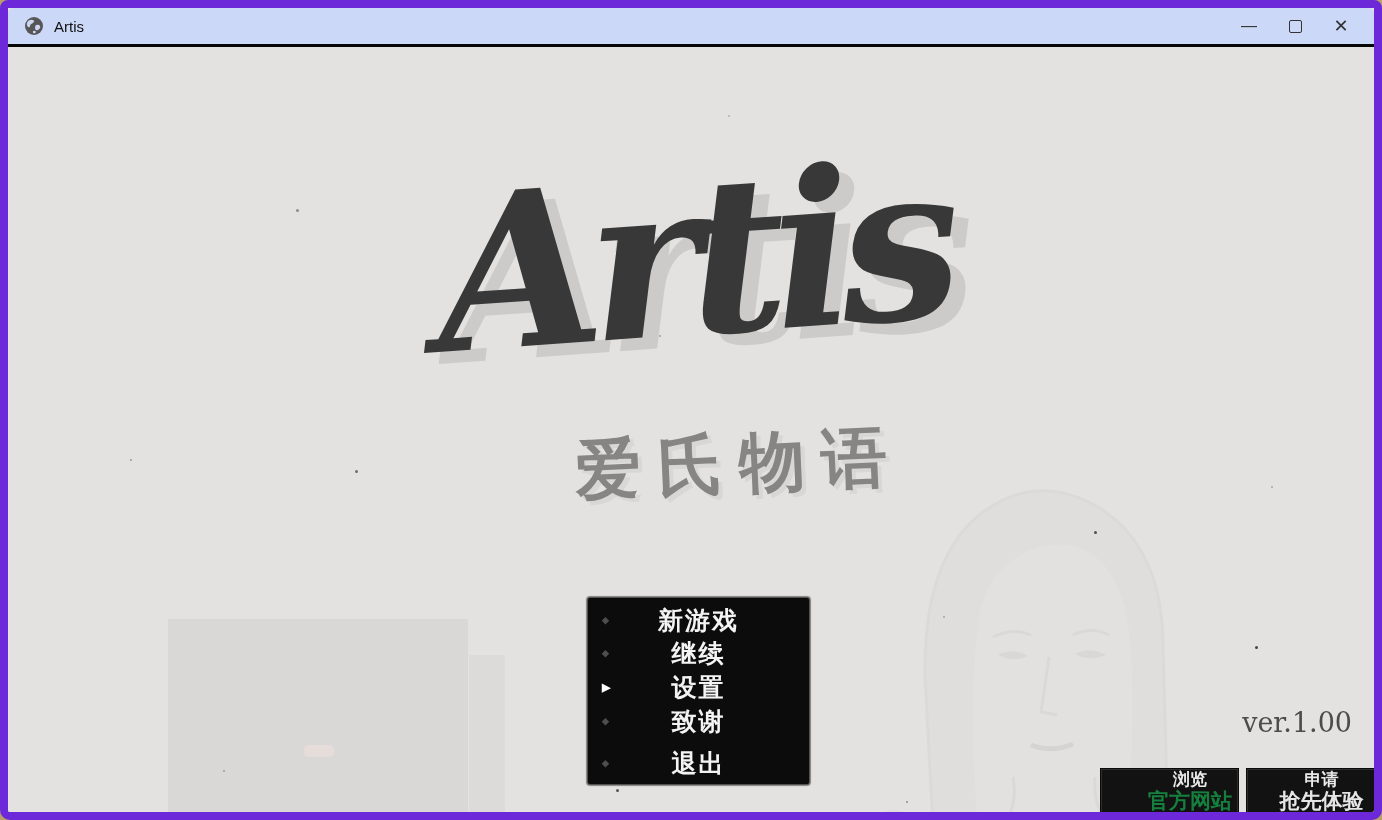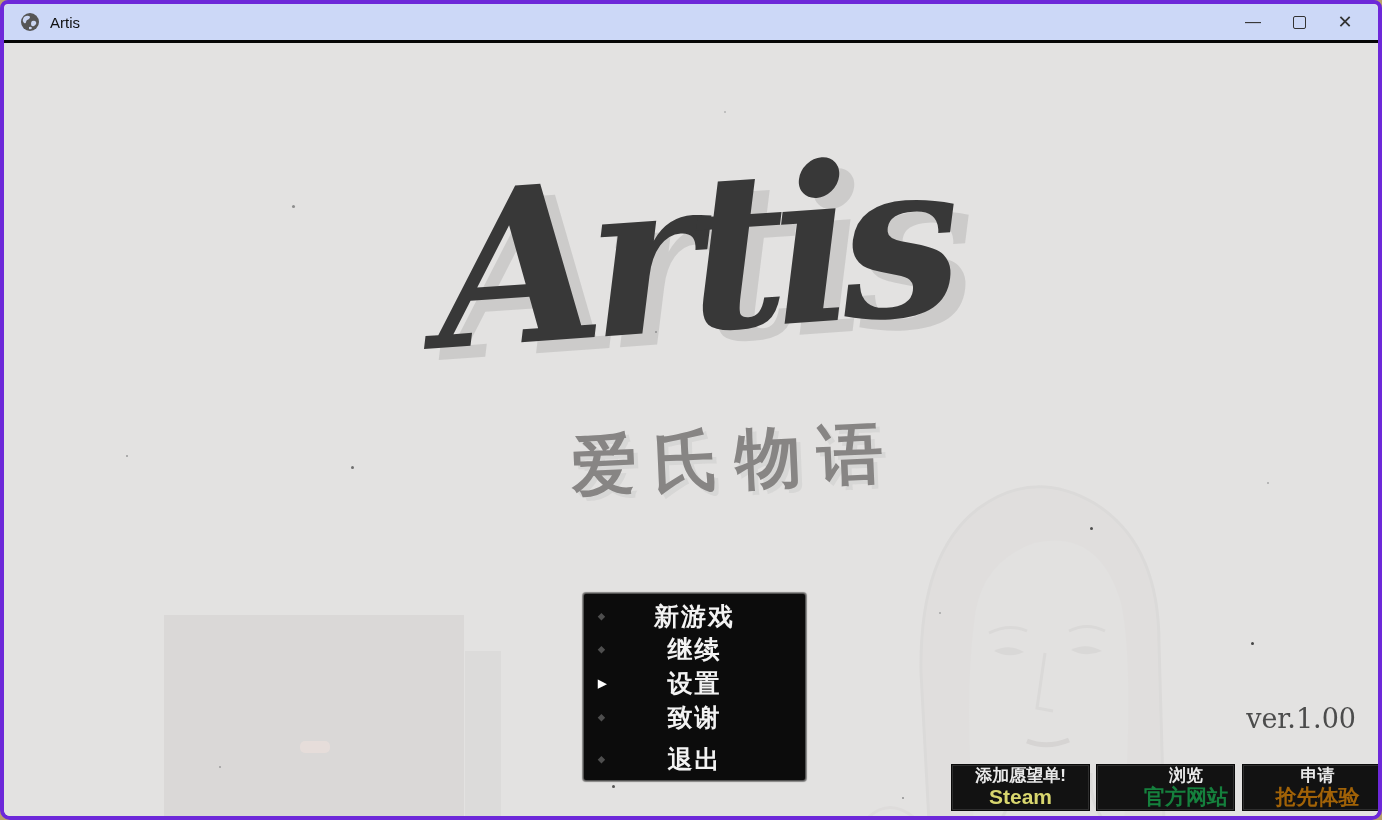--- a/index.html
+++ b/index.html
@@ -1,21 +1,21 @@
 <!DOCTYPE html>
 <html><head>
 <meta charset="utf-8">
 <style>
   * { margin:0; padding:0; box-sizing:border-box; }
   html,body { width:1382px; height:820px; overflow:hidden; background:#b9a06a; }
   body { font-family:"Liberation Sans", sans-serif; }
 
   .window {
     width:1382px; height:820px;
-    border:4px solid #6d28d9;
+    border:8px solid #6d28d9;
     border-radius:8px 8px 10px 10px;
     overflow:hidden;
     position:relative;
     background:#e3e2e1;
   }
 
   
   .titlebar {
     height:36px; background:#ccd8f7;
     display:flex; align-items:center;
@@ -105,21 +105,21 @@
     background:#121212; border:1px solid #2e2e2e;
     outline:1px solid #0a0a0a;
     display:flex; flex-direction:column; align-items:center; justify-content:center;
     cursor:pointer; line-height:1.1;
   }
   .fb-0 { left:948px; } .fb-1 { left:1093px;padding-left:41px; } .fb-2 { left:1239px;padding-left:12px; }
   .footer-btn .l1 { color:#e9e9e9; font-size:17px; font-weight:bold; }
   .footer-btn .l2 { font-size:21px; font-weight:bold; }
   .fb-0 .l2 { color:#d8d66e; }
   .fb-1 .l2 { color:#15803d; }
-  .fb-2 .l2 { color:#a16207; }
+  .fb-2 .l2 { color:#e5e5e5; }
 </style>
 </head>
 <body>
 
 <div class="window">
 
   <div class="titlebar">
     <svg class="app-icon" viewBox="0 0 20 20">
       <circle cx="10" cy="10" r="9" fill="#565656"></circle>
       <path d="M4 5 Q7 3 9 4 Q11 5 9 7 Q6 8 6 10 Q6 12 4 11 Q2 9 3 7 Z" fill="#cbd6f2"></path>
@@ -195,24 +195,20 @@
         <span>致谢</span>
       </div>
       <div class="menu-item mi-4">
         <span class="bullet">◆</span>
         <span>退出</span>
       </div>
     </div>
 
     <div class="version">ver.1.00</div>
 
-    <div class="footer-btn fb-0">
-      <span class="l1">添加愿望单!</span>
-      <span class="l2">Steam</span>
-    </div>
     <div class="footer-btn fb-1">
       <span class="l1">浏览</span>
       <span class="l2">官方网站</span>
     </div>
     <div class="footer-btn fb-2">
       <span class="l1">申请</span>
       <span class="l2">抢先体验</span>
     </div>
 
   </div>

